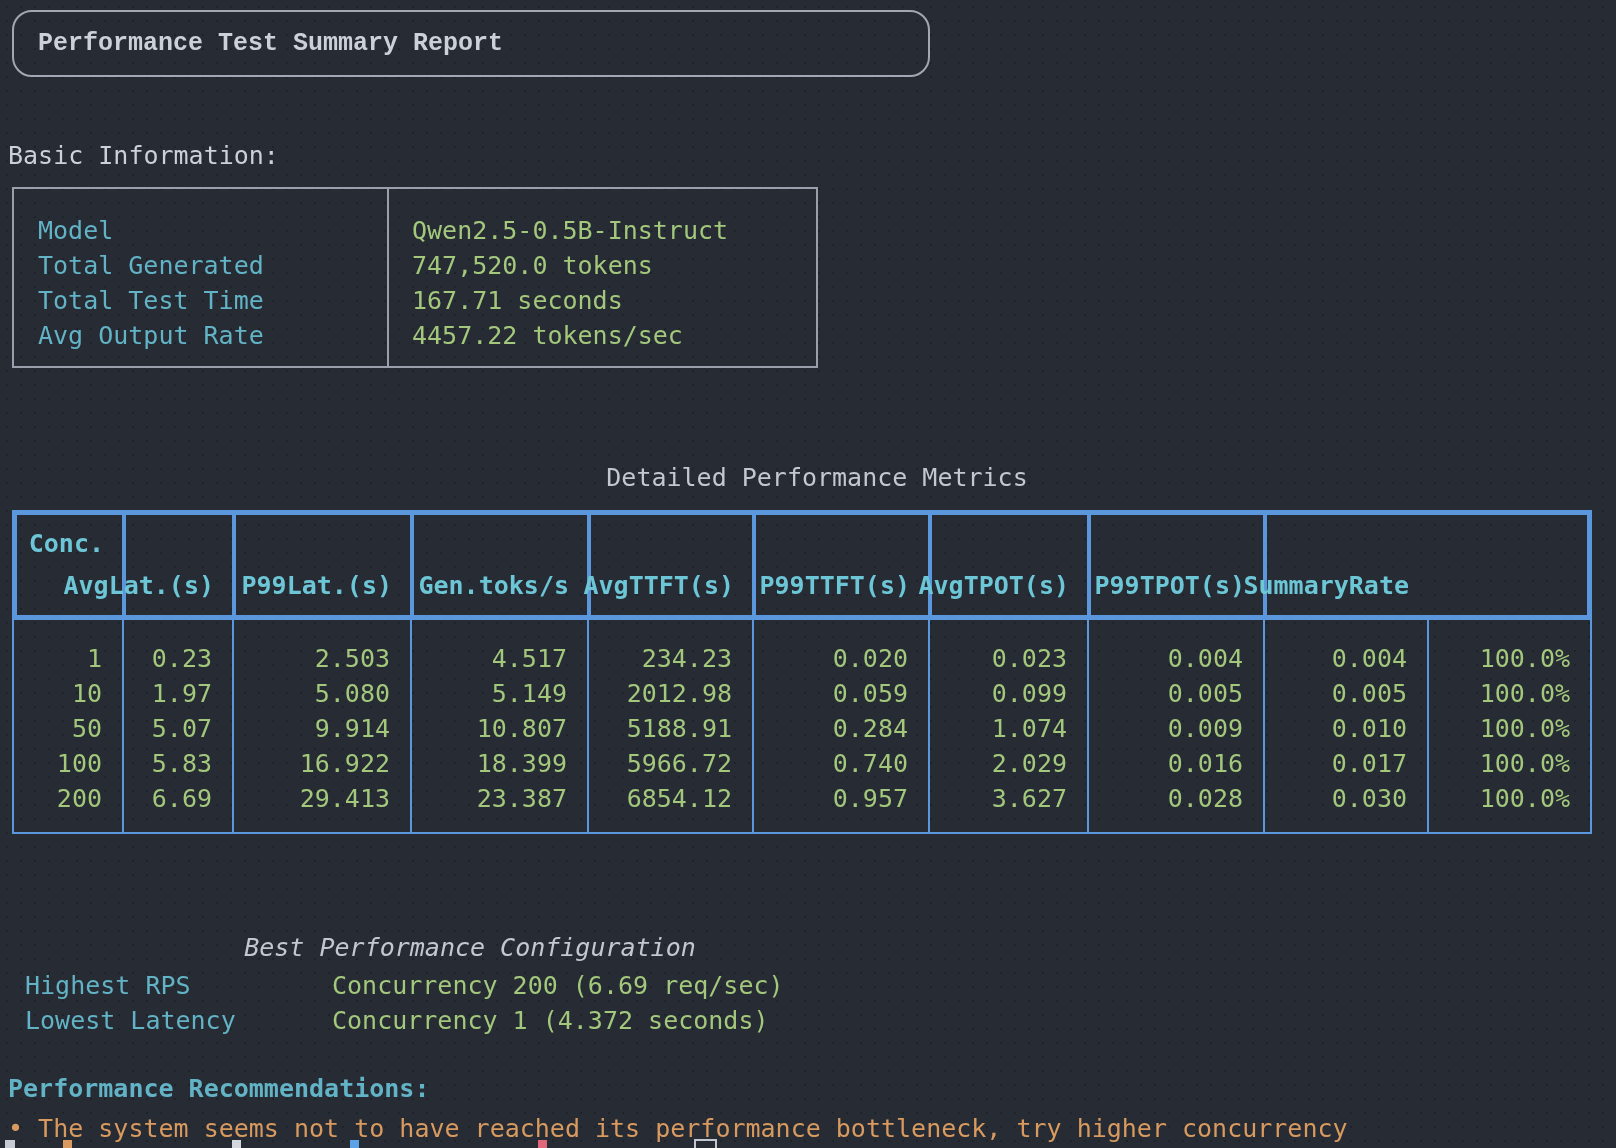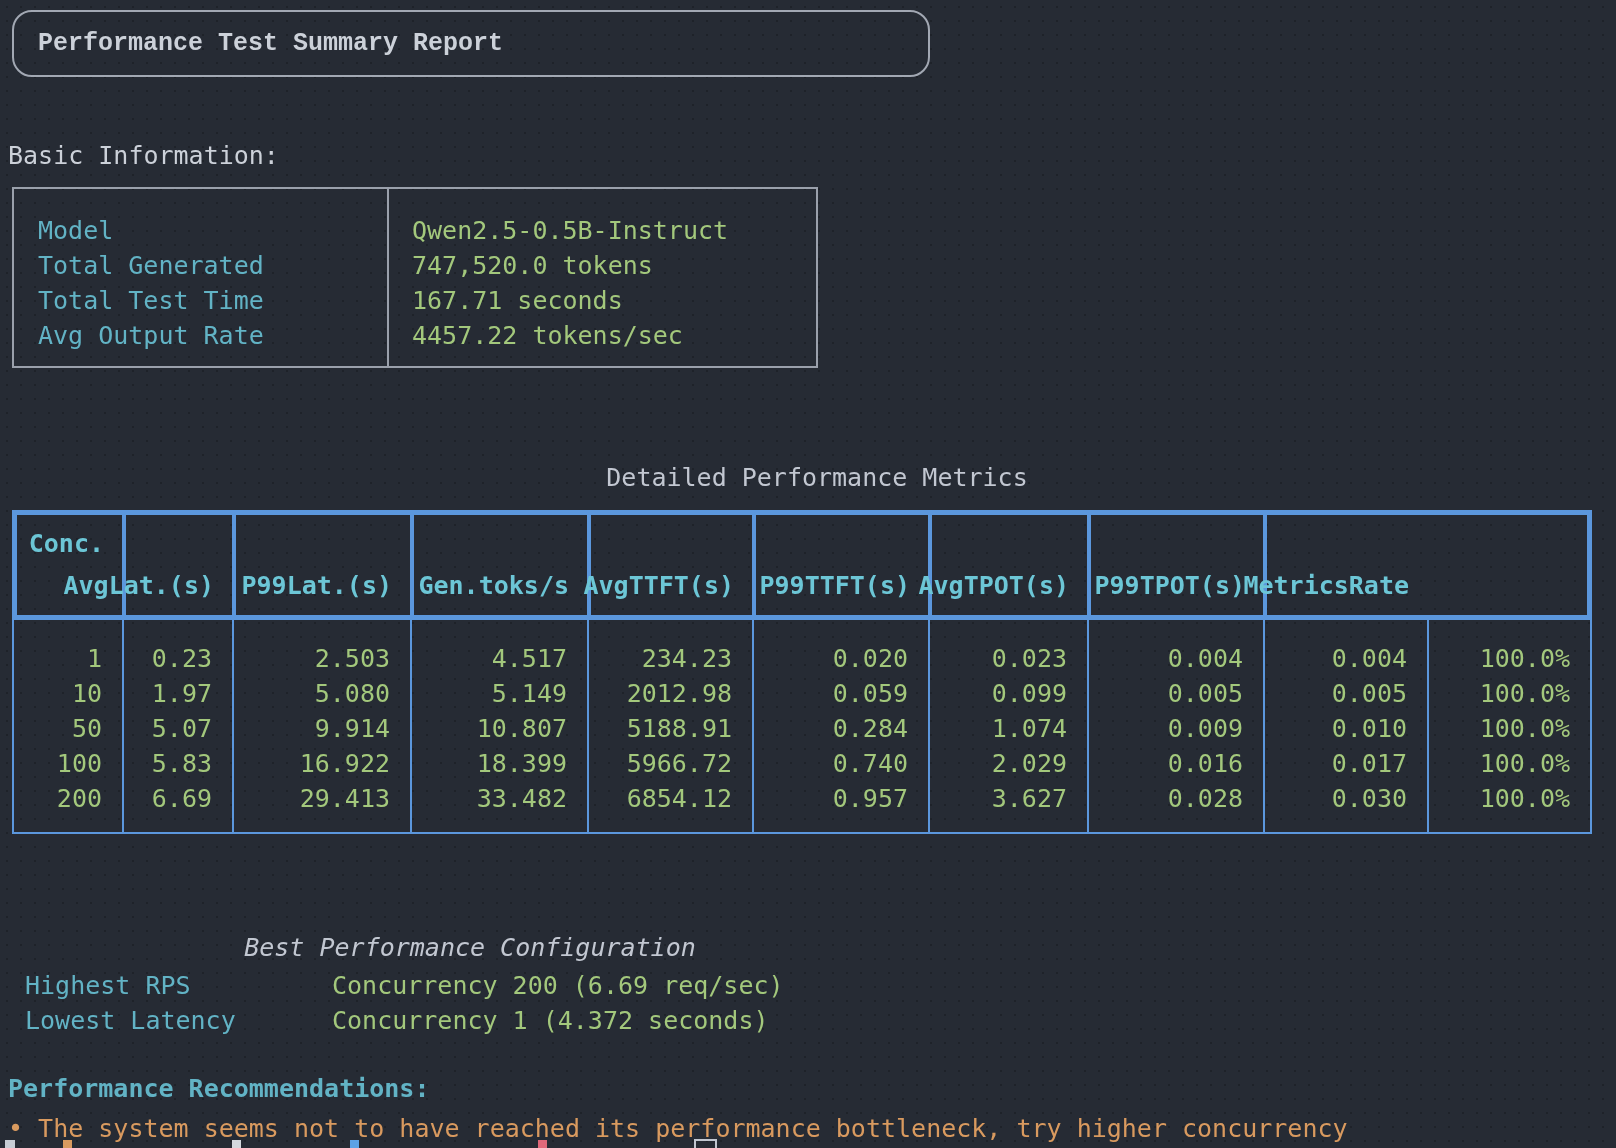--- a/index.html
+++ b/index.html
@@ -108,21 +108,21 @@
     </div>
     <div class="hcell">
       <span>Avg</span>
       <span>TPOT(s)</span>
     </div>
     <div class="hcell">
       <span>P99</span>
       <span>TPOT(s)</span>
     </div>
     <div class="hcell">
-      <span>Metrics</span>
+      <span>Summary</span>
       <span>Rate</span>
     </div>
   </div>
 
 <div class="abs metrics-body" id="metrics-body">
     <div class="bcol">
       <div>1</div>
       <div>10</div>
       <div>50</div>
       <div>100</div>
@@ -140,21 +140,21 @@
       <div>5.080</div>
       <div>9.914</div>
       <div>16.922</div>
       <div>29.413</div>
     </div>
     <div class="bcol">
       <div>4.517</div>
       <div>5.149</div>
       <div>10.807</div>
       <div>18.399</div>
-      <div>33.482</div>
+      <div>23.387</div>
     </div>
     <div class="bcol">
       <div>234.23</div>
       <div>2012.98</div>
       <div>5188.91</div>
       <div>5966.72</div>
       <div>6854.12</div>
     </div>
     <div class="bcol">
       <div>0.020</div>

